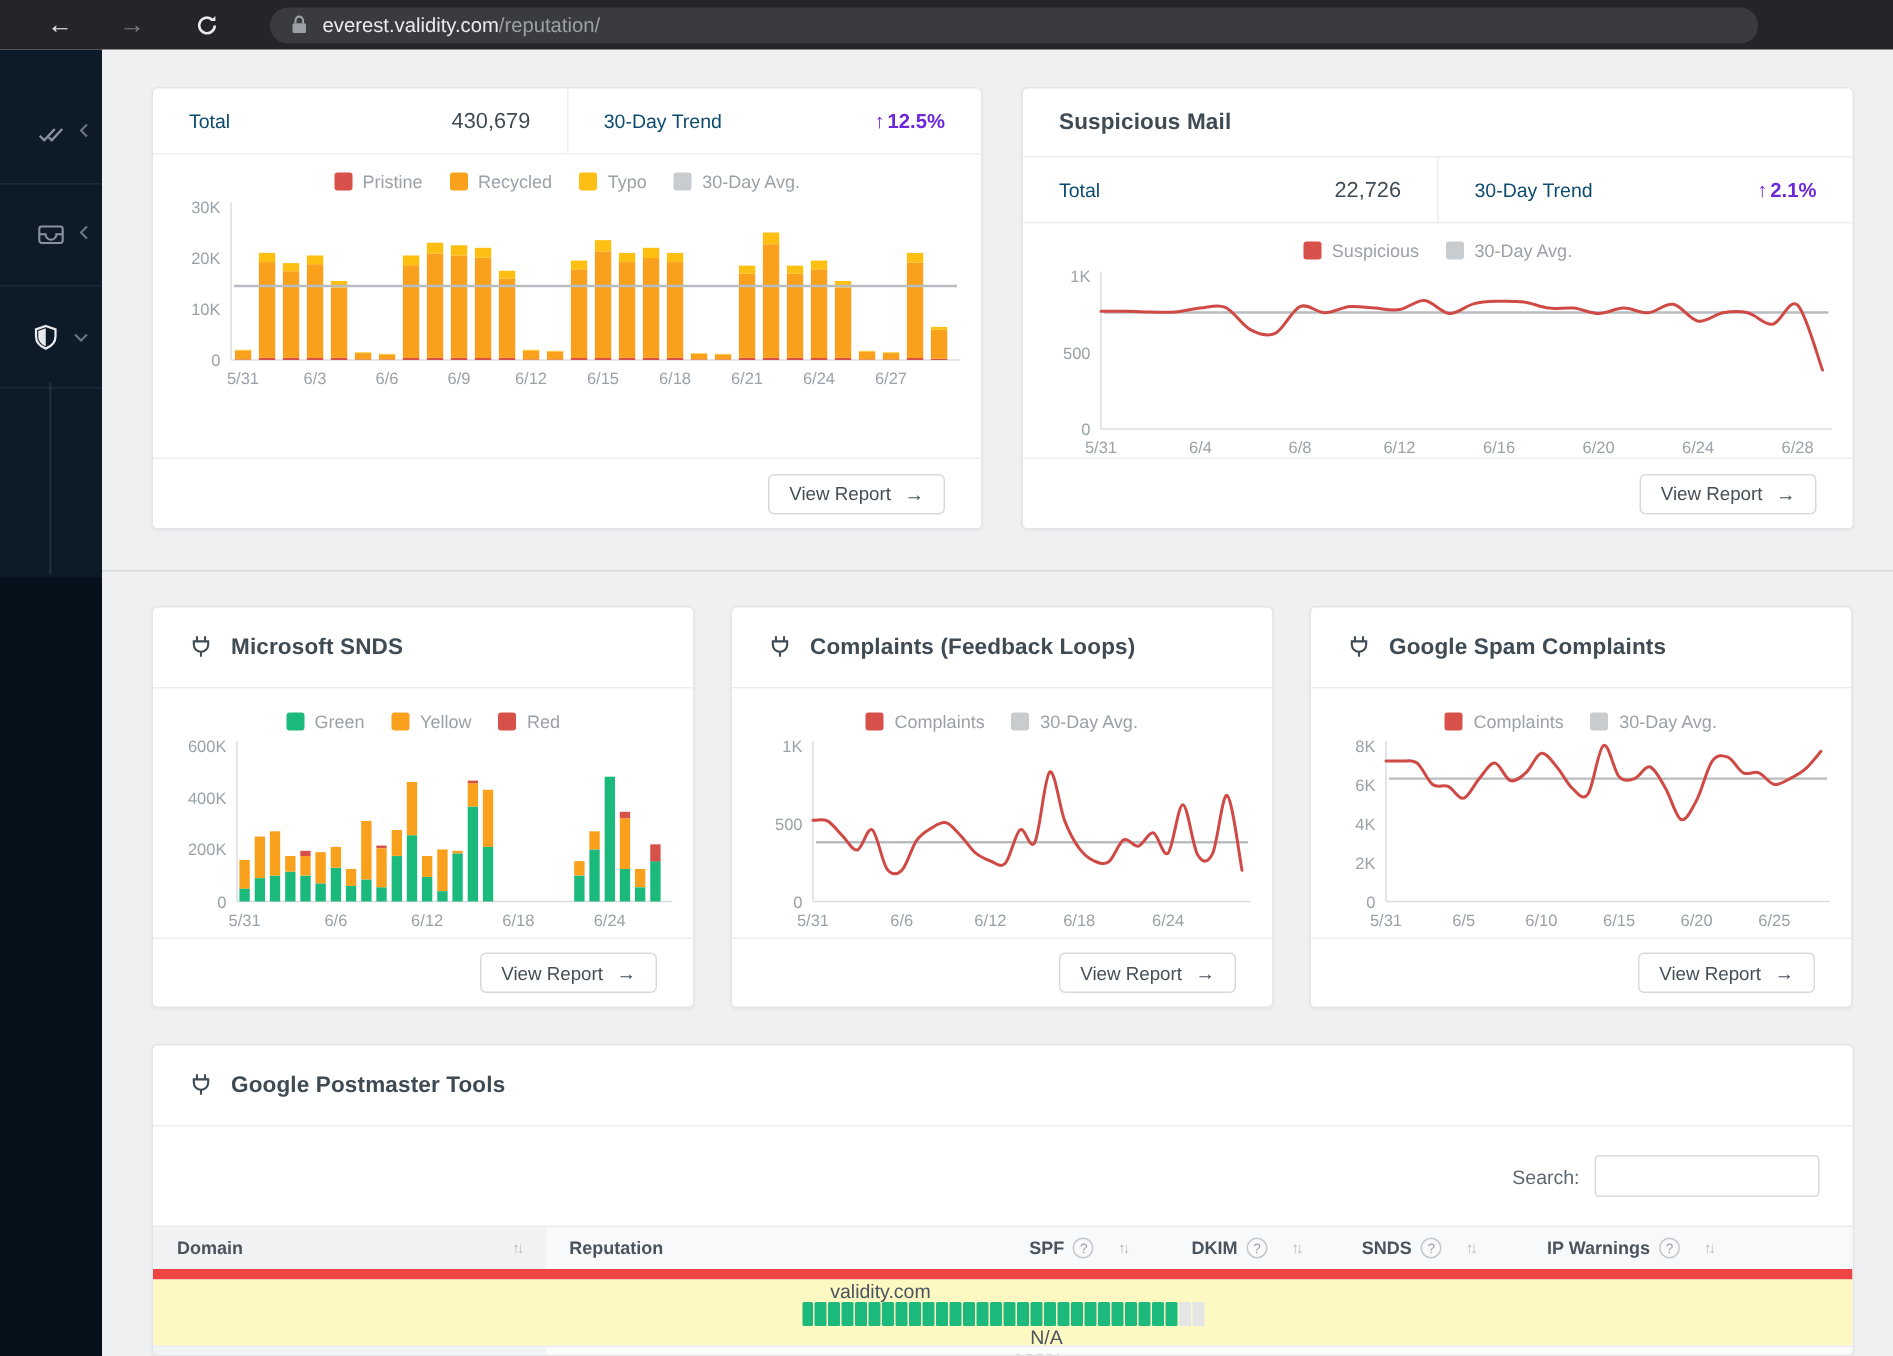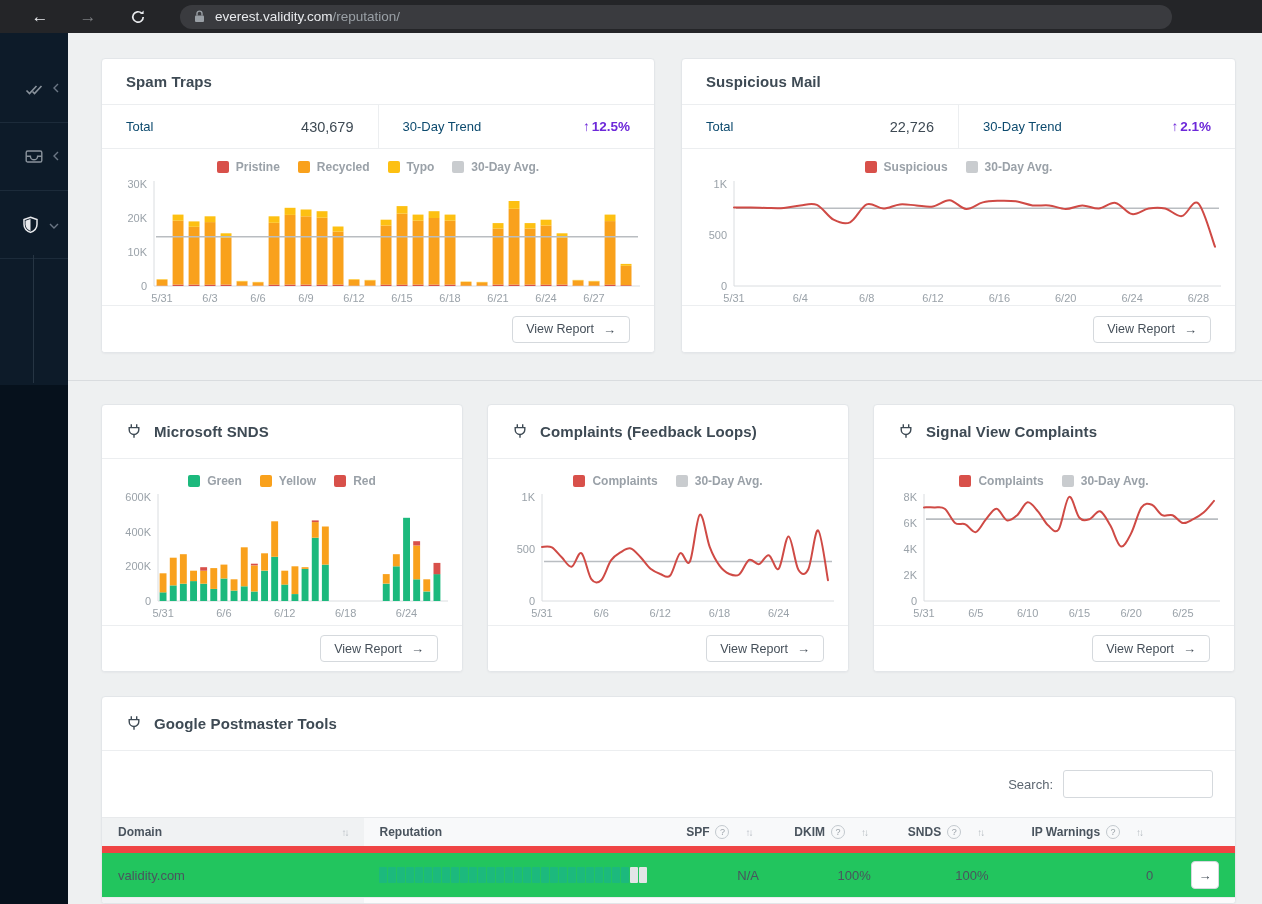--- a/index.html
+++ b/index.html
@@ -36,21 +36,21 @@
   .plug { margin-right:12px; display:flex; }
 
   .stats-row { height:44px; display:flex; border-bottom:1px solid #eceef0; }
   .stat { flex:1; display:flex; align-items:center; justify-content:space-between; padding:0 24px; }
   .stat + .stat { border-left:1px solid #eceef0; }
   .stat-label { font-size:13px; color:#0c4a6e; }
   .stat-value { font-size:14.5px; color:#3e4a54; }
   .trend { color:#6d28d9; font-size:13.5px; font-weight:700; }
   .trend .up { font-weight:400; margin-right:2px; }
 
-  .legend { display:flex; justify-content:center; gap:18px; margin-top:7px; height:22px; align-items:center;font-weight:bold; }
+  .legend { display:flex; justify-content:center; gap:18px; margin-top:7px; height:22px; align-items:center; }
   .card.small .legend { margin-top:12px; height:20px; }
   .lg-item { display:inline-flex; align-items:center; gap:7px; font-size:12px; color:#9aa1a8; }
   .lg-item .sw { width:12px; height:12px; border-radius:2px; display:inline-block; }
 
   .chart-wrap { padding:0 14px; }
   svg.chart { display:block; }
   svg.chart text { font-family:"Liberation Sans", sans-serif; font-size:11px; fill:#9aa2a9; }
 
   .card-footer { position:absolute; left:0; right:0; bottom:0; height:47px; border-top:1px solid #eceef0; display:flex; align-items:center; justify-content:flex-end; padding-right:24px; background:#fff; }
   .card.small .card-footer { height:46px; }
@@ -68,21 +68,21 @@
   .sort { font-size:10px; color:#b4bac0; letter-spacing:-2px; cursor:pointer; font-weight:400; margin-left:10px; }
   .help { width:14px; height:14px; border:1px solid #c3c9ce; border-radius:50%; color:#9aa1a8; font-size:9px; display:inline-flex; align-items:center; justify-content:center; font-weight:400; cursor:pointer; }
   .col-domain { width:262px; background:#f0f2f3; justify-content:space-between; }
   .col-rep { width:300px; }
   .col-spf { width:112px; }
   .col-dkim { width:112px; }
   .col-dmarc { width:118px; }
   .col-ip { width:165px; }
   .col-act { width:66px; }
 
-  .trow { height:44px; display:flex; align-items:center; font-size:13px; color:#4a545e; background:#22c55e; }
+  .trow { height:44px; display:flex; align-items:center; font-size:13px; color:#4a545e; background:#fef9c3;flex-direction:column; }
   .td { padding:0 16px; display:flex; align-items:center; height:100%; }
   .td.center { justify-content:flex-end; }
   .rep-bar { display:flex; gap:1px; height:16px; width:268px; }
   .rep-bar .seg { flex:1; border-radius:1px; }
   .row-action { width:28px; height:28px; border:1px solid #d5d9dd; border-radius:4px; display:flex; align-items:center; justify-content:center; color:#454f59; font-size:13px; cursor:pointer; background:#fff; }
   .next-row-sliver { height:8px; display:flex; border-top:1px solid #eaecee; }
   .next-row-sliver .a { width:262px; background:#f2f3f5; }
   .next-row-sliver .b { flex:1; background:#fbfbfc; }
 </style>
 </head>
@@ -151,23 +151,20 @@
     </span>
   </div>
   <div class="sb-guide"></div>
   <div class="sb-bottom"></div>
 </div>
 
 <div class="content">
   <div class="row-divider"></div>
 
   <div class="card" style="left:33px; top:25px; width:554px; height:295px;">
-    <div class="card-header">
-      <span class="card-title">Spam Traps</span>
-    </div>
     <div class="stats-row">
       <div class="stat">
         <span class="stat-label">Total</span>
         <span class="stat-value">430,679</span>
       </div>
       <div class="stat">
         <span class="stat-label">30-Day Trend</span>
         <span class="trend"><span class="up">↑</span><span>12.5%</span></span>
       </div>
     </div>
@@ -470,21 +467,21 @@
 
   <div class="card small" style="left:805px; top:371px; width:362px; height:268px;">
     <div class="card-header tall">
       <span class="plug">
         <svg width="16" height="17" viewBox="0 0 16 17">
             <path d="M5.3 1.2 V4.6 M10.7 1.2 V4.6" stroke="#3e4a54" stroke-width="1.4" fill="none"></path>
             <path d="M3.2 4.6 h9.6 v2.1 a4.8 4.8 0 0 1 -9.6 0 Z" fill="none" stroke="#3e4a54" stroke-width="1.4"></path>
             <path d="M8 11.6 v3.2" stroke="#3e4a54" stroke-width="1.4"></path>
           </svg>
       </span>
-      <span class="card-title">Signal View Complaints</span>
+      <span class="card-title">Google Spam Complaints</span>
     </div>
     <div class="legend">
         <span class="lg-item"><i class="sw" style="background:#d8504a"></i>Complaints</span>
         <span class="lg-item"><i class="sw" style="background:#c9cccf"></i>30-Day Avg.</span>
       </div>
     <div class="chart-wrap">
         <svg class="chart" width="334" height="130">
           <line x1="36" x2="36" y1="3" y2="110" stroke="#dadde0"></line>
           <line x1="36" x2="332" y1="110" y2="110" stroke="#dadde0"></line>
           <text x="29" y="114.0" text-anchor="end">0</text>

